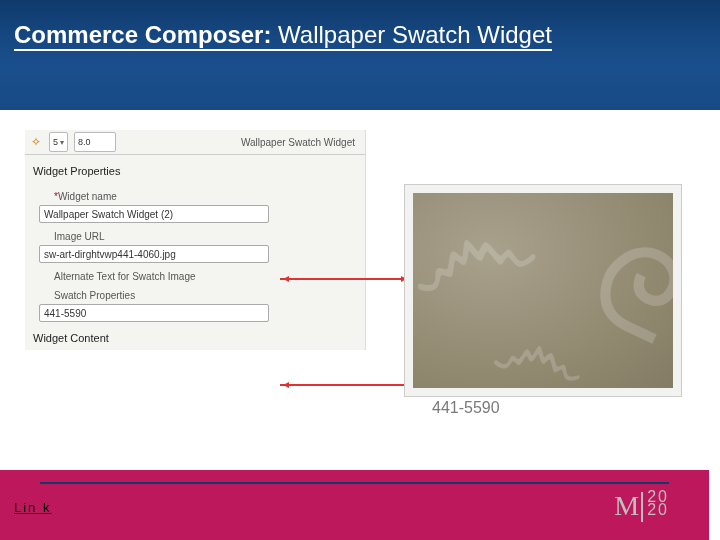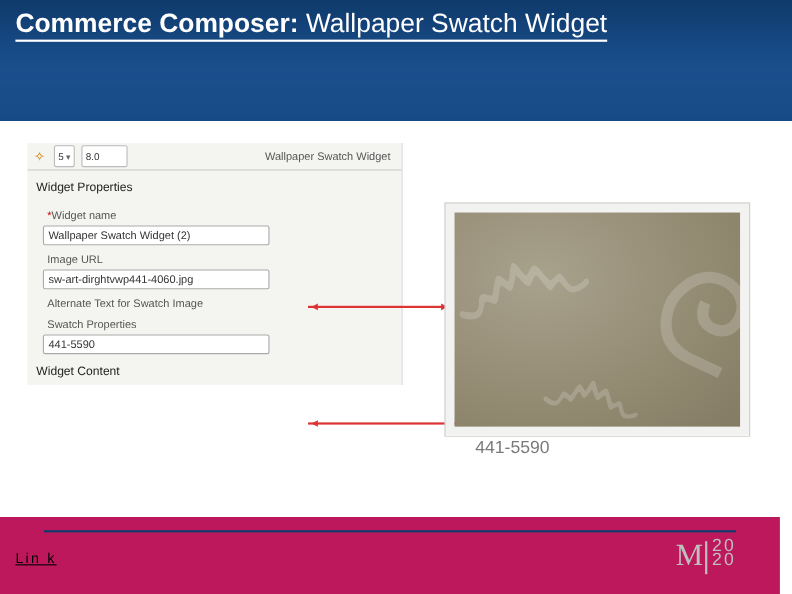--- a/index.html
+++ b/index.html
@@ -1,31 +1,31 @@
 <!DOCTYPE html>
 <html><head>
 <meta charset="utf-8">
 <style>
 html,body{margin:0;padding:0;width:720px;height:540px;font-family:Arial,Helvetica,sans-serif;background:#fff;overflow:hidden}
-.header{height:110px;background:linear-gradient(to bottom,#0f3a6b 0%,#174a85 40%,#1a4f8d 60%,#174a85 100%);padding:8px 14px 0 14px;box-sizing:border-box}
+.header{height:110px;background:linear-gradient(to bottom,#0f3a6b 0%,#174a85 40%,#1a4f8d 60%,#174a85 100%);padding:21px 14px 0 14px;box-sizing:border-box}
 .title{display:inline-block;font-size:24px;color:#fff}
 .title .bold{font-weight:bold}
 .title-under{border-bottom:2px solid #fff;display:inline-block;padding-bottom:0px}
 .content{position:relative;height:350px;background:#fff}
 .whitebg{position:absolute;left:25px;top:20px;right:25px;bottom:0;background:#fff}
 .panel{position:absolute;left:25px;top:20px;width:340px;background:#f4f4f0;border-right:1px solid #ddd;font-size:10px;color:#333}
 .toolbar{display:flex;align-items:center;height:24px;border-bottom:1px solid #ccc;padding:0 4px;gap:6px}
 .star{width:14px;height:14px;display:flex;align-items:center;justify-content:center;color:#d08000;font-size:12px}
 .tinyfield{display:flex;align-items:center;height:18px;border:1px solid #bbb;background:#fff;font-size:9px;padding:0 3px;border-radius:2px}
 .tinyfield .dd{margin-left:2px;font-size:8px;color:#666}
 .section-h{font-weight:normal;font-size:11px;padding:10px 8px 6px 8px;color:#222}
 .form{padding:0 14px}
-.lbl{font-size:10px;color:#555;margin:8px 0 3px 4px}
+.lbl{font-size:10px;color:#555;margin:8px 0 3px 15px}
 .req{color:#c00}
-.inp{width:206px;height:18px;border:1px solid #aaa;background:#fff;font-size:10px;padding:0 4px;box-sizing:border-box;color:#333;display:flex;align-items:center;border-radius:2px}
+.inp{width:230px;height:18px;border:1px solid #aaa;background:#fff;font-size:10px;padding:0 4px;box-sizing:border-box;color:#333;display:flex;align-items:center;border-radius:2px}
 .desc{font-size:10px;color:#333;padding:6px 14px}
 .swatch{position:absolute;left:405px;top:75px;width:260px;height:195px;border:8px solid #f2f2f0;box-shadow:0 0 0 1px #ccc;background:radial-gradient(ellipse at 30% 30%,#a8a18c 0%,#938a72 60%,#847b64 100%)}
 .swirlbox{position:absolute;inset:0;overflow:hidden}
 .swirl{position:absolute;color:rgba(255,255,255,0.18);font-family:Georgia,serif}
 .sw1{font-size:140px;left:-10px;top:-30px;transform:rotate(-15deg)}
 .sw2{font-size:120px;right:-5px;top:30px;transform:rotate(25deg)}
 .sw3{font-size:100px;left:80px;bottom:-20px;transform:rotate(10deg)}
 .arrow{position:absolute;height:2px;background:linear-gradient(to right,#d33 60%,#d33)}
 .arrow::before{content:"";position:absolute;left:0;top:-2px;border:3px solid transparent;border-right:6px solid #d33}
 .arrow::after{content:"";position:absolute;right:0;top:-2px;border:3px solid transparent;border-left:6px solid #d33}

